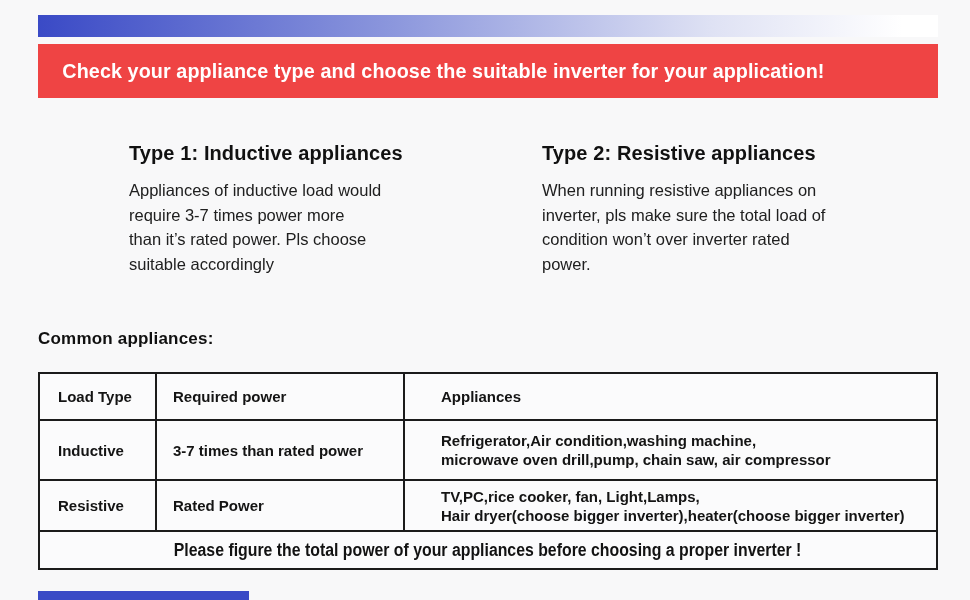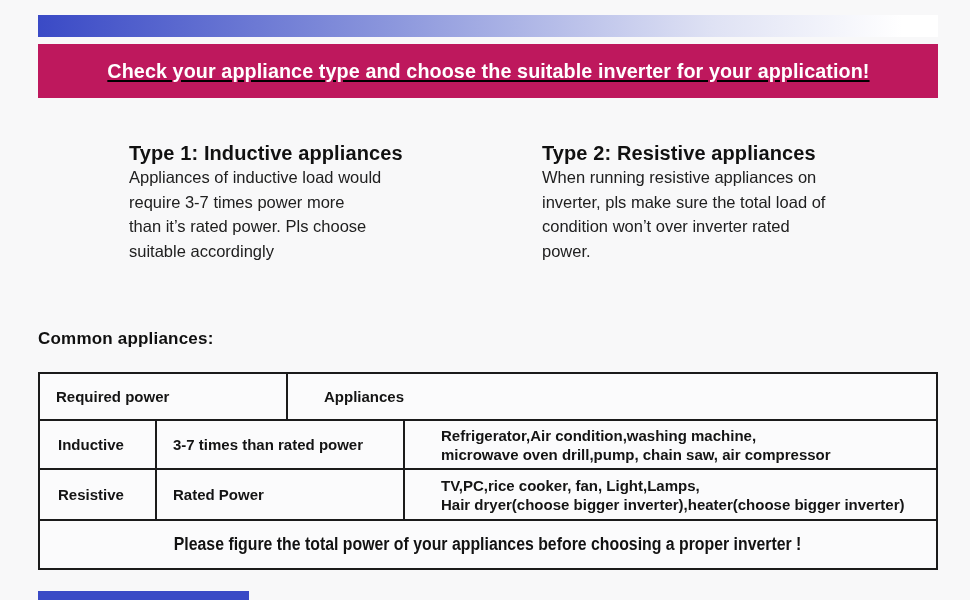--- a/index.html
+++ b/index.html
@@ -10,51 +10,51 @@
     background:#f8f8f9; overflow:hidden; margin:0 auto;
   }
   
   .grad-bar {
     position:absolute; left:38px; top:15px; width:900px; height:22px;
     background:linear-gradient(90deg,#3a4ac6 0%, #8d98dd 40%, #dfe2f4 75%, #ffffff 96%);
   }
   
   .banner {
     position:absolute; left:38px; top:44px; width:900px; height:54px;
-    background:#be185d; display:flex; align-items:center; justify-content:center;text-decoration:underline;
+    background:#ef4444; display:flex; align-items:center; 
   }
   .banner-text {
     color:#ffffff; font-weight:700; font-size:21px; white-space:nowrap;
     transform:scaleX(0.94); transform-origin:center; letter-spacing:0.1px;
   }
   
   .type-col { position:absolute; top:142px; width:360px; }
   .type-col.t1 { left:129px; }
   .type-col.t2 { left:542px; }
   .type-heading {
     font-size:20px; font-weight:700; color:#111; letter-spacing:0.1px;
-    white-space:nowrap;
+    margin-bottom:13px; white-space:nowrap;
   }
   .type-body { font-size:16.5px; color:#202020; line-height:24.5px; }
   .type-body div { white-space:nowrap; }
   
   .common-heading {
     position:absolute; left:38px; top:329px;
     font-size:17px; font-weight:700; color:#101010; letter-spacing:0.2px;
   }
   
   .tbl {
     position:absolute; left:38px; top:372px; width:900px; height:198px;
     border:2px solid #1b1b1b; background:#fbfbfc;
     display:flex; flex-direction:column;
     font-weight:700; color:#141414;
   }
   .trow { display:flex; border-bottom:2px solid #1b1b1b; }
   .trow.header { height:47px; }
-  .trow.r1 { height:49px; }
+  .trow.r1 { height:60px; }
   .trow.r2 { height:51px; }
   .trow.footer { flex:1; border-bottom:none; align-items:center; justify-content:center; }
   .cell { display:flex; flex-direction:column; justify-content:center; }
   .c1 { width:117px; border-right:2px solid #1b1b1b; padding-left:18px; }
   .c2 { width:248px; border-right:2px solid #1b1b1b; padding-left:16px; }
   .c3 { flex:1; padding-left:36px; }
   .cell { font-size:15px; }
   .c3 .line { line-height:19px; white-space:nowrap; }
   .footer-text {
     font-size:18px; font-weight:700; color:#121212; white-space:nowrap;
@@ -95,20 +95,21 @@
       <div>condition won’t over inverter rated</div>
       <div>power.</div>
     </div>
   </div>
 
   <div class="common-heading">Common appliances:</div>
 
   <div class="tbl">
 
     <div class="trow header">
+      <div class="cell c1">Load Type</div>
       <div class="cell c2">Required power</div>
       <div class="cell c3">Appliances</div>
     </div>
 
     <div class="trow r1">
       <div class="cell c1">Inductive</div>
       <div class="cell c2">3-7 times than rated power</div>
       <div class="cell c3">
         <div class="line">Refrigerator,Air condition,washing machine,</div>
         <div class="line">microwave oven drill,pump, chain saw, air compressor</div>

